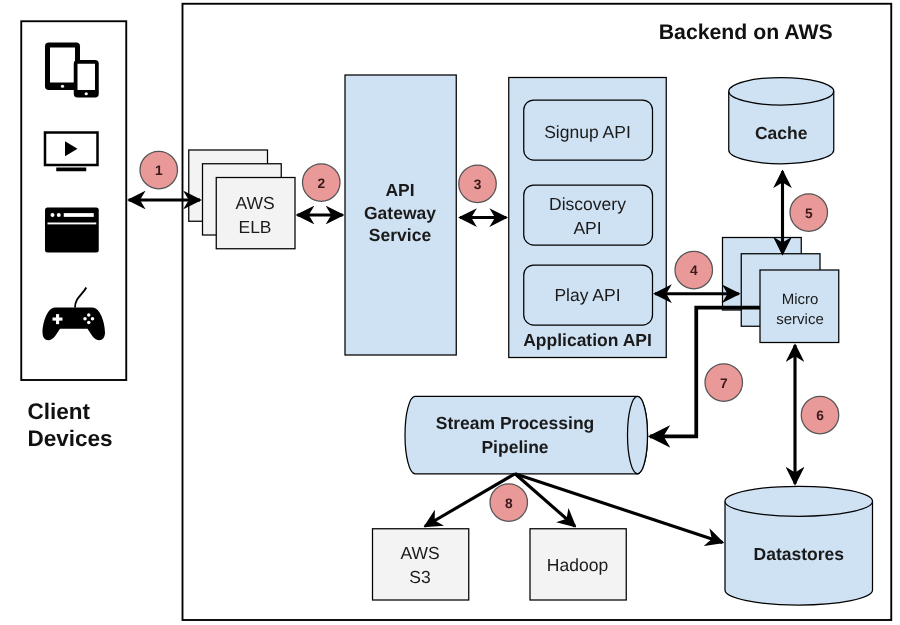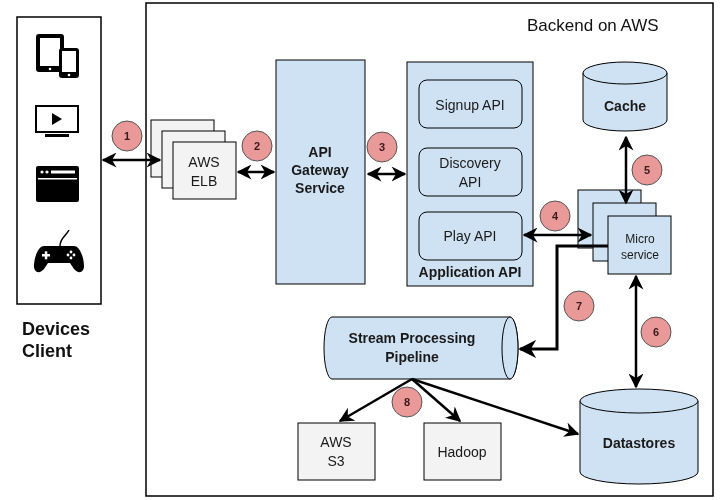--- a/index.html
+++ b/index.html
@@ -2,21 +2,21 @@
 <html><head>
   <meta charset="utf-8">
   <style>
     html, body { margin: 0; padding: 0; background: #ffffff; }
     body { width: 720px; height: 500px; position: relative; overflow: hidden; font-family: "Liberation Sans", sans-serif; }
     svg { position: absolute; left: 0; top: 0; }
     .box-text { font-family: "Liberation Sans", sans-serif; fill: #1a1a1a; }
     .bold { font-weight: bold; }
     .badge-text { font-family: "Liberation Sans", sans-serif; font-weight: bold; font-size: 11px; fill: #3a1a1a; }
     .client-label { position: absolute; left: 22px; top: 318px; font-size: 18px; font-weight: bold; color: #111; line-height: 22px; }
-    .title { position: absolute; left: 527px; top: 16px; font-size: 17px; font-weight: normal; color: #111; }
+    .title { position: absolute; left: 527px; top: 16px; font-size: 17px; font-weight: bold; color: #111; }
   </style>
 </head>
 <body>
 
 <svg width="720" height="500" viewBox="0 0 720 500">
   <defs>
     <marker id="ah" viewBox="0 0 10 10" refX="9" refY="5" markerWidth="6" markerHeight="6" orient="auto-start-reverse">
       <path d="M0,0 L10,5 L0,10 L3,5 z" fill="#000"></path>
     </marker>
   </defs>
@@ -164,15 +164,15 @@
     <text class="badge-text" x="579" y="310" text-anchor="middle">7</text>
   </g>
   <g>
     <circle cx="407" cy="402" r="15" fill="#ea9999" stroke="#555" stroke-width="1"></circle>
     <text class="badge-text" x="407" y="406" text-anchor="middle">8</text>
   </g>
 </svg>
 
 <div class="title">Backend on AWS</div>
 <div class="client-label">
+  <div>Client</div>
   <div>Devices</div>
-  <div>Client</div>
 </div>
 
 </body></html>

